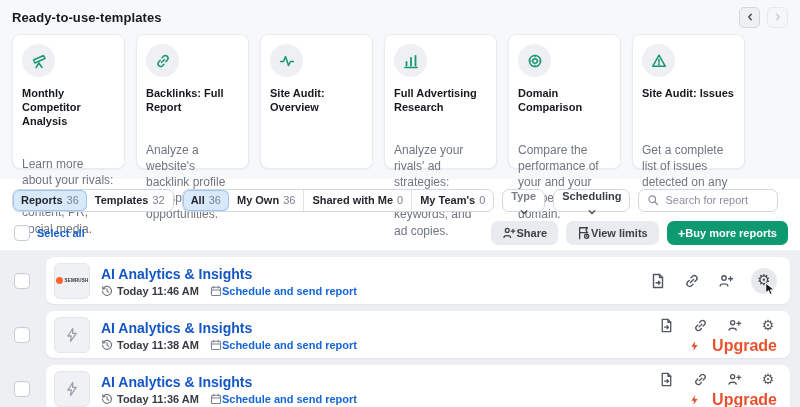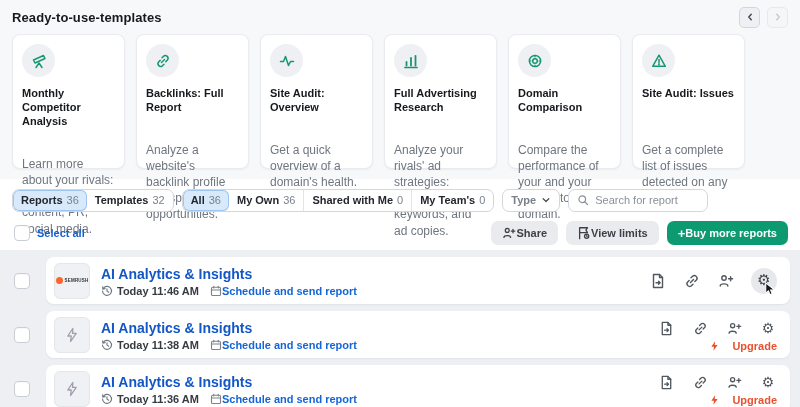--- a/index.html
+++ b/index.html
@@ -26,21 +26,21 @@
 
   
   .filter-section { background:#fff; padding:5px 12px 5px; }
   .filter-row { display:flex; align-items:center; gap:8px; height:32px; margin-bottom:5px; }
   .segmented { display:flex; align-items:stretch; border:1px solid #d3d7dc; border-radius:7px; background:#fff; height:23px; overflow:hidden; }
   .segment { display:flex; align-items:center; gap:4px; padding:0 8px; font-size:11px; font-weight:700; color:#23262c; cursor:pointer; border-left:1px solid #e1e4e8; }
   .segment:first-child { border-left:none; }
   .segment .count { color:#7b828c; font-weight:400; }
   .segment.active { background:#d7e9fb; box-shadow:inset 0 0 0 1px #9fc4ef; border-radius:6px; border-left:none; }
   .segment.active + .segment { border-left:none; }
-  .dropdown { display:flex; align-items:center; gap:5px; height:23px; border:1px solid #d3d7dc; border-radius:7px; padding:0 8px; font-size:11px; font-weight:700; background:#fff; cursor:pointer; }
+  .dropdown { display:flex; align-items:center; gap:5px; height:23px; border:1px solid #d3d7dc; border-radius:7px; padding:0 8px; font-size:11px; font-weight:700; background:#fff; cursor:pointer;flex-direction:column; }
   .dropdown.type { color:#79808a; }
   .dropdown.sched { color:#383d44; }
   .dropdown svg { color:#4a505a; }
   .searchbox { display:flex; align-items:center; gap:6px; height:23px; width:140px; border:1px solid #d3d7dc; border-radius:7px; padding:0 8px; background:#fff; color:#8a9099; }
   .searchbox input { border:none; outline:none; width:100%; font-size:11px; color:#3a3f46; background:transparent; font-family:inherit; }
   .searchbox input::placeholder { color:#8a9099; }
 
   .actions-row { display:flex; justify-content:space-between; align-items:center; height:24px; }
   .select-all-wrap { display:flex; align-items:center; gap:7px; padding-left:2px; }
   .checkbox { width:16px; height:16px; border:1px solid #c9ced6; border-radius:4px; background:#fff; box-shadow:inset 0 1px 1px rgba(0,0,0,.03); cursor:pointer; flex:0 0 auto; }
@@ -69,21 +69,21 @@
   .schedule-link svg { color:#7c838c; }
 
   .row-actions { display:flex; align-items:center; gap:16px; color:#51575f; }
   .icon-btn { display:flex; align-items:center; justify-content:center; width:18px; height:18px; cursor:pointer; }
   .gear-wrap { width:26px; height:26px; border-radius:50%; background:#e6e8ec; display:flex; align-items:center; justify-content:center; position:relative; cursor:pointer; }
   .gear-glyph { font-size:15px; line-height:1; color:#40454d; font-family:"DejaVu Sans",sans-serif; }
   .gear-glyph.plain { color:#51575f; font-size:14px; }
   .cursor-arrow { position:absolute; top:13px; left:11px; pointer-events:none; }
   .row-actions-col { display:flex; flex-direction:column; align-items:flex-end; gap:3px; padding-top:2px; }
   .icons-line { display:flex; align-items:center; gap:16px; color:#51575f; }
-  .upgrade-line { display:flex; align-items:center; gap:12px; color:#e9512e; font-size:11px; font-weight:700; cursor:pointer; }
+  .upgrade-line { display:flex; align-items:center; gap:12px; color:#e9512e; font-size:16px; font-weight:700; cursor:pointer; }
 
   svg { display:block; }
 </style>
 </head>
 <body>
 
 <div class="page">
 
   <div class="templates-section">
     <div class="header-row">
@@ -128,21 +128,20 @@
         <div class="card-title">Backlinks: Full Report</div>
         <div class="card-desc">Analyze a website's backlink profile and spot new link opportunities.</div>
       </div>
       <div class="card">
         <div class="card-icon">
           <svg width="16" height="16" viewBox="0 0 16 16" fill="none" stroke="currentColor" stroke-width="1.5" stroke-linecap="round" stroke-linejoin="round">
               <polyline points="1.5 8.5 4.5 8.5 6.5 3.5 9.5 12.5 11.5 8.5 14.5 8.5"></polyline>
             </svg>
         </div>
         <div class="card-title">Site Audit: Overview</div>
-        <div class="card-desc">Get a quick overview of a domain's health.</div>
       </div>
       <div class="card">
         <div class="card-icon">
           <svg width="16" height="16" viewBox="0 0 16 16" fill="none" stroke="currentColor" stroke-width="1.8" stroke-linecap="round">
               <path d="M3.5 12.5 V9"></path>
               <path d="M8 12.5 V5"></path>
               <path d="M12.5 12.5 V2.8"></path>
               <path d="M1.8 14.5 H14.2" stroke-width="1.4"></path>
             </svg>
         </div>
@@ -207,20 +206,28 @@
       </div>
 
       <div class="dropdown type">
         <span>Type</span>
         <span>
           <svg width="10" height="10" viewBox="0 0 16 16" fill="none" stroke="currentColor" stroke-width="2" stroke-linecap="round" stroke-linejoin="round">
               <polyline points="3.5 6 8 10.5 12.5 6"></polyline>
             </svg>
         </span>
       </div>
+      <div class="dropdown sched">
+        <span>Scheduling</span>
+        <span>
+          <svg width="10" height="10" viewBox="0 0 16 16" fill="none" stroke="currentColor" stroke-width="2" stroke-linecap="round" stroke-linejoin="round">
+              <polyline points="3.5 6 8 10.5 12.5 6"></polyline>
+            </svg>
+        </span>
+      </div>
 
       <div class="searchbox">
         <span>
           <svg width="12" height="12" viewBox="0 0 16 16" fill="none" stroke="currentColor" stroke-width="1.6" stroke-linecap="round">
               <circle cx="7" cy="7" r="4.4"></circle>
               <path d="M10.4 10.4 L14 14"></path>
             </svg>
         </span>
         <input type="text" placeholder="Search for report" style="">
       </div>

